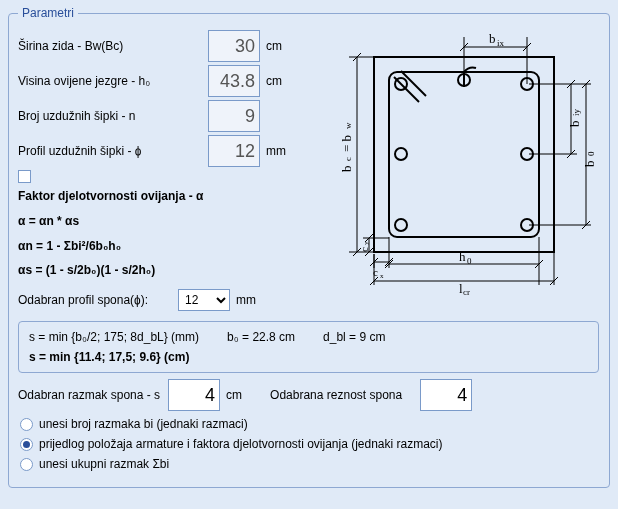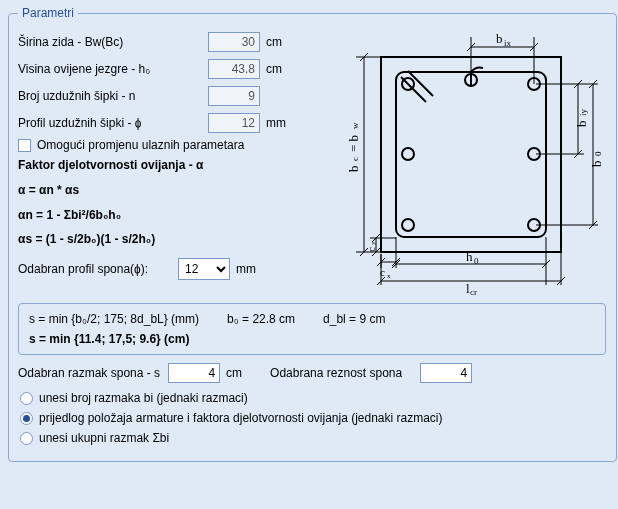--- a/index.html
+++ b/index.html
@@ -30,25 +30,25 @@
   }
   .row {
     display: flex;
     align-items: center;
     min-height: 24px;
     margin-bottom: 3px;
   }
   .lbl { flex: 0 0 190px; }
   .lblw { flex: 0 0 auto; margin-right: 8px; text-align: right; }
   .field {
-    width: 52px; height: 20px;
+    width: 52px; height: 32px;
     box-sizing: border-box;
     border: 1px solid #7a9ac9;
     background: #fff;
-    font-family: inherit; font-size: 12px;
+    font-family: inherit; font-size: 18px;
     text-align: right;
     padding: 1px 4px;
   }
   .field.readonly {
     background: #eff3fa;
     color: #555;
   }
   .unit { margin-left: 6px; }
   .chk-row { display:flex; align-items:center; margin: 3px 0 2px 0; }
   .chk {
@@ -62,21 +62,21 @@
   .formulae { margin: 2px 0; line-height: 1.9; font-weight: bold; }
   .sel {
     width: 52px; height: 22px;
     box-sizing: border-box;
     border: 1px solid #7a9ac9;
     background: #fff;
     font: inherit;
     padding: 1px 2px;
   }
   .topgrid {
-    display:flex; gap: 28px;
+    display:flex; gap: 20px;
   }
   .topleft { flex: 0 0 300px; }
   .topright { flex: 1 1 auto; display:flex; align-items:flex-start; justify-content:center; padding-top:2px;}
   .diagram {
     width: 260px; height: 265px;
   }
 
   fieldset.inner {
     border: 1px solid #8ea8d2;
     border-radius: 4px;
@@ -134,21 +134,20 @@
         </div>
 
         <div class="row">
           <span class="lbl">Profil uzdužnih šipki - ɸ</span>
           <input class="field readonly" readonly="" value="12" style="">
           <span class="unit">mm</span>
         </div>
 
         <div class="chk-row">
           <input type="checkbox" class="chk" style="">
-          <span>Omogući promjenu ulaznih parametara</span>
         </div>
 
         <div class="formulae">Faktor djelotvornosti ovijanja - α</div>
         <div class="formulae">α = αn * αs</div>
         <div class="formulae">αn = 1 - Σbi²/6b₀h₀</div>
         <div class="formulae">αs = (1 - s/2b₀)(1 - s/2h₀)</div>
 
         <div class="row" style="margin-top:6px;">
           <span class="lbl" style="flex-basis:160px;">Odabran profil spona(ɸ):</span>
           <select class="sel">

